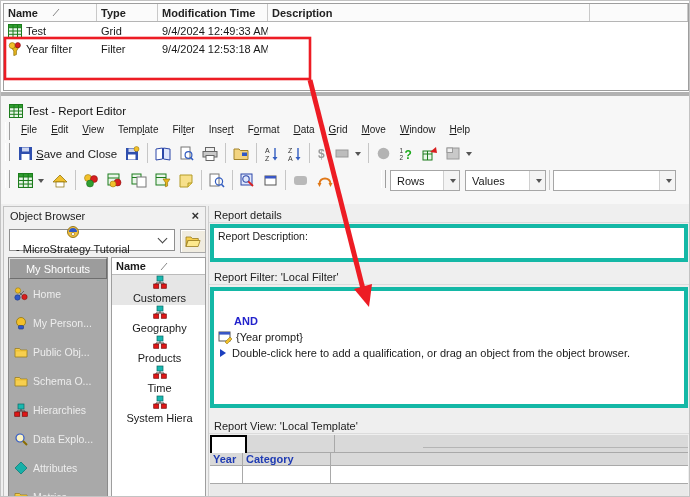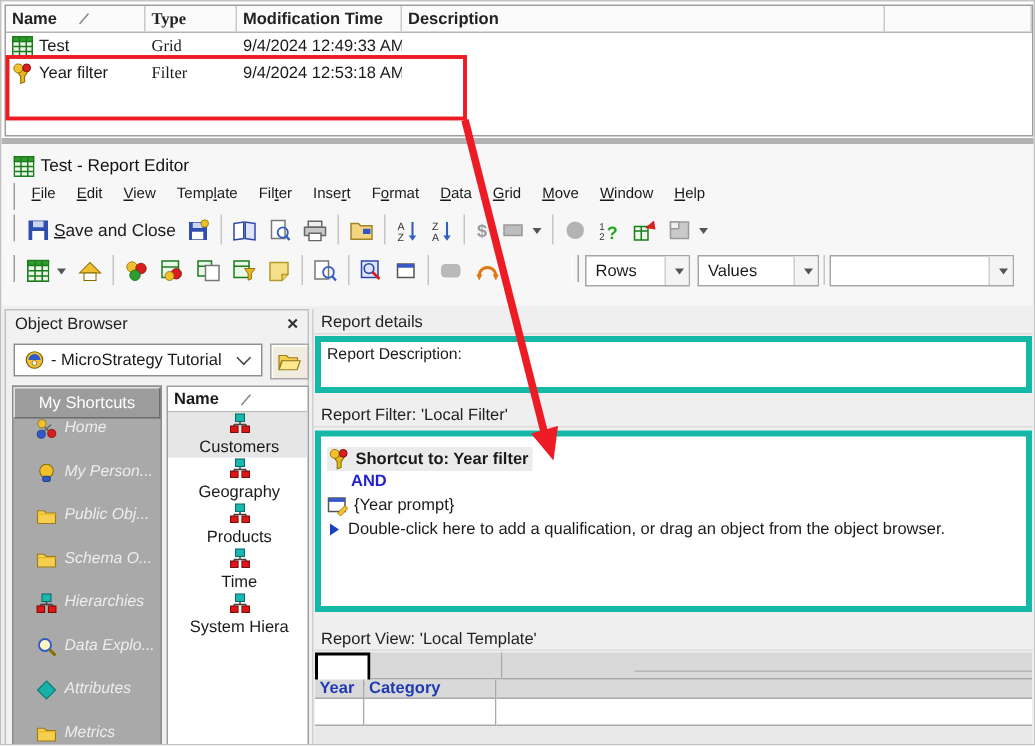--- a/index.html
+++ b/index.html
@@ -9,21 +9,21 @@
   svg{display:block;}
   u{text-decoration:underline;}
 
   
   #toptable{left:2px;top:2px;width:686px;height:88px;background:#fff;border:1px solid #9e9e9e;box-sizing:border-box;}
   .thead{display:flex;height:17px;border-bottom:1px solid #b5b5b5;background:#fbfbfb;
          font-size:11px;font-weight:bold;color:#222;}
   .thead .c{display:flex;align-items:center;padding-left:4px;border-right:1px solid #c9c9c9;box-sizing:border-box;overflow:hidden;}
   .trow{display:flex;height:18px;font-size:11px;align-items:center;}
   .trow .c{display:flex;align-items:center;padding-left:4px;box-sizing:border-box;overflow:hidden;white-space:nowrap;}
-  .w-name{width:93px;} .w-type{width:61px;font-family:Liberation Serif, serif;} .w-mod{width:110px;} .w-desc{width:322px;} .w-x{flex:1;}
+  .w-name{width:93px;} .w-type{width:61px;} .w-mod{width:110px;} .w-desc{width:322px;} .w-x{flex:1;}
   .trow .ic{margin-right:4px;flex:0 0 auto;}
   .slash{margin-left:14px;}
 
   
   #divider{left:0;top:91px;width:690px;height:4px;background:#b2b2b2;}
 
   
   #win{left:0;top:95px;width:690px;height:402px;background:#f7f7f7;}
   #wtitle{left:8px;top:8px;display:flex;align-items:center;gap:4px;font-size:11.5px;color:#111;}
   #menubar{left:2px;top:26px;height:19px;display:flex;align-items:flex-start;font-size:10px;}
@@ -45,22 +45,22 @@
   #objbrowser{left:2px;top:110px;width:203px;height:385px;background:#f1f1f1;border:1px solid #c2c2c2;box-sizing:border-box;}
   #ob-title{display:flex;align-items:center;justify-content:space-between;height:18px;padding:0 6px;font-size:11px;color:#222;}
   #ob-close{font-size:13px;font-weight:bold;color:#333;line-height:12px;cursor:default;}
   #ob-combo{left:5px;top:22px;width:166px;height:22px;border:1px solid #8f8f8f;}
   .chev{width:6px;height:6px;border-right:1.6px solid #444;border-bottom:1.6px solid #444;transform:rotate(45deg);margin:-3px 8px 0 0;}
   #ob-folderbtn{left:176px;top:22px;width:24px;height:22px;border:1px solid #a9a9a9;background:#f0ece0;
                 display:flex;align-items:center;justify-content:center;box-shadow:inset 1px 1px 0 #fff;}
   #shortcuts{left:4px;top:50px;width:100px;height:331px;background:#a9a9a9;border:1px solid #8b8b8b;box-sizing:border-box;}
   #sc-head{height:19px;background:#9c9c9c;border:1px solid;border-color:#e3e3e3 #6e6e6e #6e6e6e #e3e3e3;
            display:flex;align-items:center;justify-content:center;color:#fff;font-size:11px;}
-  .sc-item{height:29px;display:flex;gap:5px;padding-left:15px;color:#ededed;
-           font-size:10.5px;white-space:nowrap;overflow:hidden;font-style:italic;}
+  .sc-item{height:29px;display:flex;align-items:center;gap:5px;padding-left:5px;color:#ededed;
+           font-size:10.5px;white-space:nowrap;overflow:hidden;}
   #namelist{left:107px;top:50px;width:95px;height:325px;background:#fff;border:1px solid #9e9e9e;box-sizing:border-box;overflow:hidden;}
   #nl-head{height:16px;border-bottom:1px solid #bbb;display:flex;align-items:center;padding-left:4px;font-size:11px;font-weight:bold;}
   .nl-item{height:30px;display:flex;align-items:center;gap:3px;padding-left:2px;font-size:11px;white-space:nowrap;overflow:hidden;flex-direction:column;}
   .nl-item.sel{background:#e6e6e6;}
 
   #rpanel{left:207px;top:110px;width:481px;height:387px;background:#efefef;border-left:1px solid #cfcfcf;box-sizing:border-box;}
   .phead{position:absolute;left:0;width:100%;height:15px;display:flex;align-items:center;padding-left:5px;
          font-size:11px;color:#222;box-sizing:border-box;border-bottom:1px solid #dcdcdc;}
   .pbox{position:absolute;left:1px;right:1px;background:#fff;border:4px solid #14b8a6;box-sizing:border-box;}
   #descbox{top:18px;height:38px;}
@@ -442,21 +442,21 @@
     </div>
 
     <div id="panelbg" class="abs"></div>
 
     <div id="objbrowser" class="abs">
       <div id="ob-title">
         <span>Object Browser</span>
         <span id="ob-close">×</span>
       </div>
       <div id="ob-combo" class="combo abs">
-        <span style="display:flex;align-items:center;gap:4px;overflow:hidden;white-space:nowrap;">
+        <span style="display:flex;align-items:center;gap:4px;overflow:hidden;white-space:nowrap;flex-direction:column;">
           <svg width="14" height="14">
               <use href="#sym-project"></use>
             </svg>
           <span>- MicroStrategy Tutorial</span>
         </span>
         <span class="chev"></span>
       </div>
       <div id="ob-folderbtn" class="abs">
         <svg width="16" height="14">
             <use href="#sym-openfolder"></use>
@@ -555,28 +555,20 @@
       </div>
     </div>
 
     <div id="rpanel" class="abs">
       <div class="phead" style="top:2px">Report details</div>
       <div id="descbox" class="pbox">
         <div id="desclabel">Report Description:</div>
       </div>
       <div class="phead" id="fhead">Report Filter: 'Local Filter'</div>
       <div id="filterbox" class="pbox">
-        <div class="frow" id="fr1">
-          <span class="hl">
-              <svg width="14" height="14">
-                <use href="#sym-filter"></use>
-              </svg>
-          <span>Shortcut to: Year filter</span>
-            </span>
-        </div>
         <div class="frow" id="fr2">AND</div>
         <div class="frow" id="fr3">
           <svg width="14" height="14" viewBox="0 0 14 14">
               <rect x="1" y="2" width="11" height="9" fill="#fff" stroke="#555"></rect>
               <rect x="1" y="2" width="11" height="2.6" fill="#3a57c4"></rect>
               <polygon points="7,12 12,7 14,9 9,14" fill="#f2c02a" stroke="#8a6d00" stroke-width="0.5"></polygon>
             </svg>
           <span>{Year prompt}</span>
         </div>
         <div class="frow" id="fr4">

